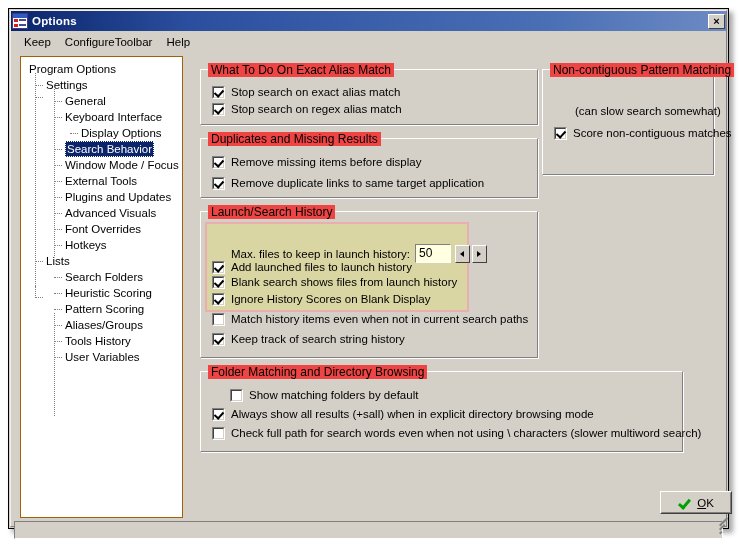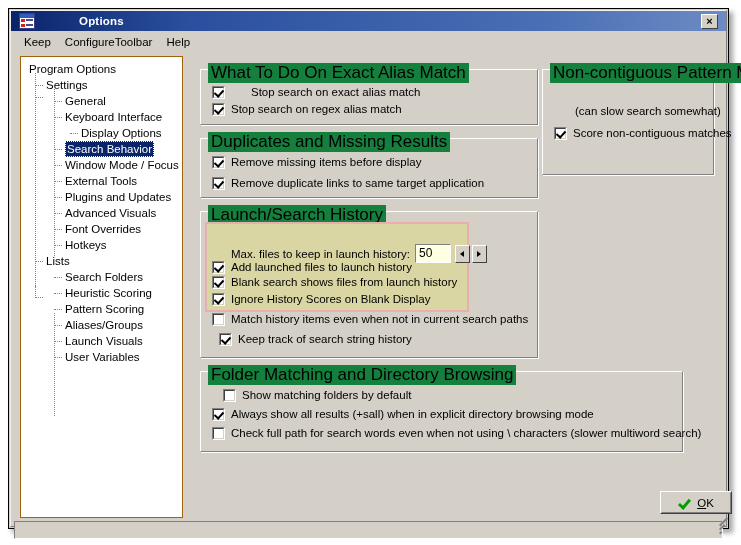--- a/index.html
+++ b/index.html
@@ -39,23 +39,22 @@
 
   
   #titlebar {
     position: absolute;
     left: 2px; top: 2px;
     width: 715px;
     height: 20px;
     background: linear-gradient(to right, #0a246a 0%, #2b4f9e 25%, #4a6fb5 75%, #6d8bc4 100%);
     display: flex;
     align-items: center;
-    padding: 0 8px;
-    box-sizing: border-box;
-    gap: 40px;
+    padding: 0 1px;
+    box-sizing: border-box;
   }
   #title-icon {
     width: 16px; height: 16px;
     margin-right: 4px;
     flex: 0 0 auto;
     background: #ffffff;
     border: 1px solid #3a3a8a;
     box-sizing: border-box;
     position: relative;
     border-radius: 1px;
@@ -178,23 +177,23 @@
     border: 1px solid #808080;
     border-top-color: #ffffff;
     border-left-color: #ffffff;
     margin: -1px 0 0 -1px;
     box-sizing: border-box;
     pointer-events: none;
   }
   .gb-title {
     position: absolute;
     top: -7px; left: 7px;
-    background: #15803d;
+    background: #ef4444;
     padding: 0 3px;
-    font-size: 17px;
+    font-size: 12px;
     color: #000000;
     white-space: nowrap;
   }
 
   
   .cbrow {
     position: absolute;
     display: flex;
     align-items: flex-start;
     white-space: nowrap;
@@ -464,34 +463,34 @@
     <div class="tree-node lvl2" style="top:244px; position:absolute; left:0;">
       <span class="conn hline" style="left:33px; top:8px; width:8px;"></span>
       <span class="tree-label">Pattern Scoring</span>
     </div>
     <div class="tree-node lvl2" style="top:260px; position:absolute; left:0;">
       <span class="conn hline" style="left:33px; top:8px; width:8px;"></span>
       <span class="tree-label">Aliases/Groups</span>
     </div>
     <div class="tree-node lvl2" style="top:276px; position:absolute; left:0;">
       <span class="conn hline" style="left:33px; top:8px; width:8px;"></span>
-      <span class="tree-label">Launch Visuals</span>
+      <span class="tree-label">Tools History</span>
     </div>
     <div class="tree-node lvl2" style="top:292px; position:absolute; left:0;">
       <span class="conn hline" style="left:33px; top:8px; width:8px;"></span>
       <span class="tree-label">User Variables</span>
     </div>
   </div>
 
   <div id="content">
 
     <div class="groupbox" style="left:8px; top:13px; width:339px; height:57px;">
       <div class="gb-inner"></div>
       <div class="gb-title">What To Do On Exact Alias Match</div>
-      <div class="cbrow" style="left:11px; top:15px;gap:20px;">
+      <div class="cbrow" style="left:11px; top:15px;">
         <span class="cbox checked"></span>
         <span class="cblabel">Stop search on exact alias match</span>
       </div>
       <div class="cbrow" style="left:11px; top:32px;">
         <span class="cbox checked"></span>
         <span class="cblabel">Stop search on regex alias match</span>
       </div>
     </div>
 
     <div class="groupbox" style="left:8px; top:82px; width:339px; height:61px;">
@@ -536,30 +535,30 @@
         <span class="cblabel">Blank search shows files from launch history</span>
       </div>
       <div class="cbrow" style="left:11px; top:80px;">
         <span class="cbox checked"></span>
         <span class="cblabel">Ignore History Scores on Blank Display</span>
       </div>
       <div class="cbrow" style="left:11px; top:100px;">
         <span class="cbox"></span>
         <span class="cblabel">Match history items even when not in current search paths</span>
       </div>
-      <div class="cbrow" style="left:18px; top:120px;">
+      <div class="cbrow" style="left:11px; top:120px;">
         <span class="cbox checked"></span>
         <span class="cblabel">Keep track of search string history</span>
       </div>
     </div>
 
     <div class="groupbox" style="left:8px; top:315px; width:484px; height:82px;">
       <div class="gb-inner"></div>
       <div class="gb-title">Folder Matching and Directory Browsing</div>
-      <div class="cbrow" style="left:22px; top:16px;">
+      <div class="cbrow" style="left:29px; top:16px;">
         <span class="cbox"></span>
         <span class="cblabel">Show matching folders by default</span>
       </div>
       <div class="cbrow" style="left:11px; top:35px;">
         <span class="cbox checked"></span>
         <span class="cblabel">Always show all results (+sall) when in explicit directory browsing mode</span>
       </div>
       <div class="cbrow" style="left:11px; top:54px;">
         <span class="cbox"></span>
         <span class="cblabel">Check full path for search words even when not using \ characters (slower multiword search)</span>

